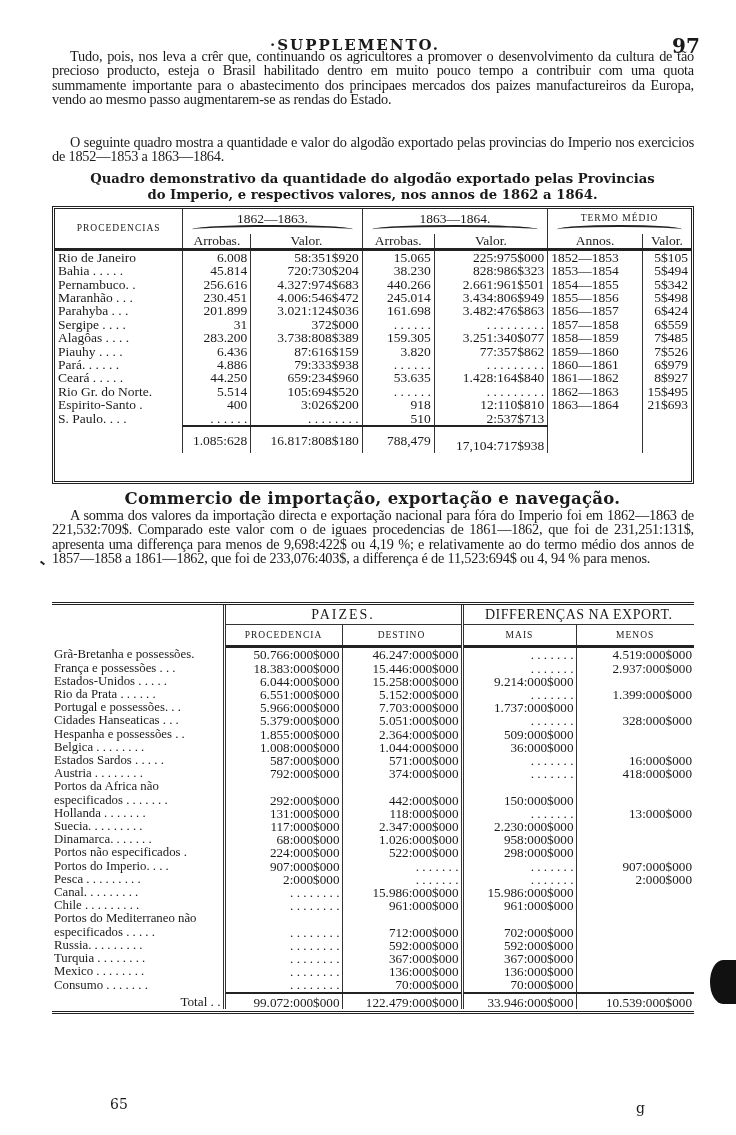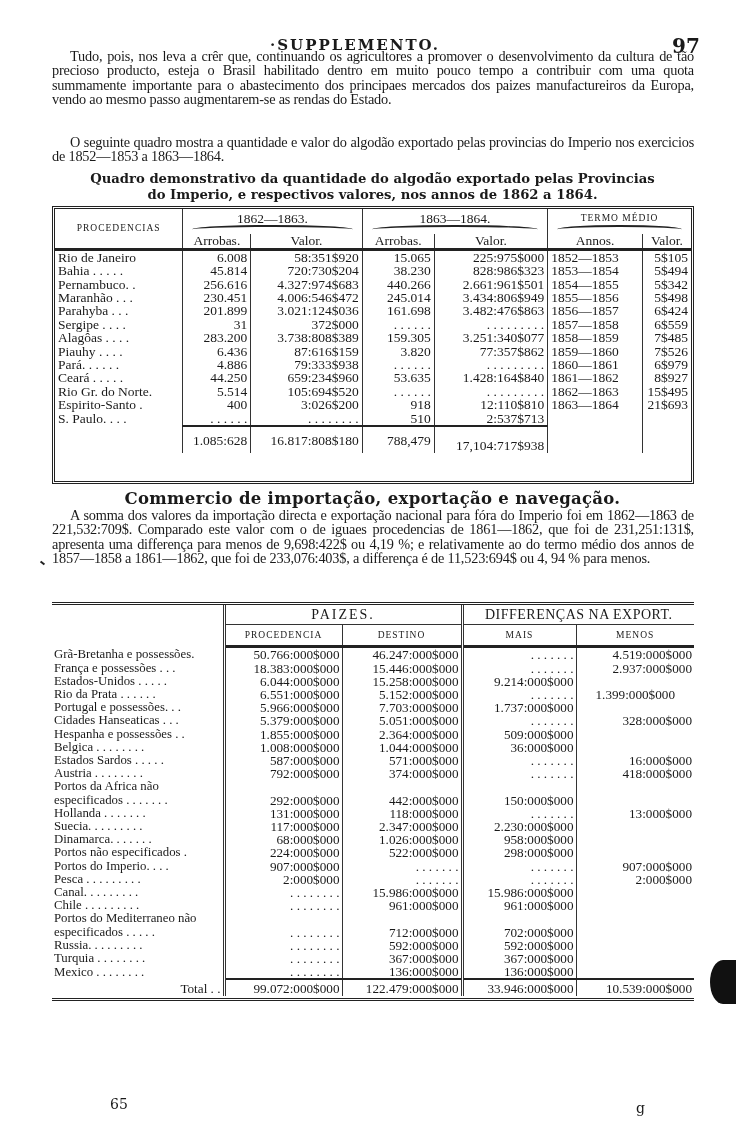--- a/index.html
+++ b/index.html
@@ -273,21 +273,21 @@
             <td class="num vl2" style="vertical-align: bottom;">6.044:000$000</td>
             <td class="num vl" style="vertical-align: bottom;">15.258:000$000</td>
             <td class="num vl2" style="vertical-align: bottom;">9.214:000$000</td>
             <td class="num vl" style="vertical-align: bottom;"></td>
           </tr>
           <tr>
             <td class="name " style="white-space: normal; font-size: 12.8px; vertical-align: bottom;">Rio da Prata . . . . . .</td>
             <td class="num vl2" style="vertical-align: bottom;">6.551:000$000</td>
             <td class="num vl" style="vertical-align: bottom;">5.152:000$000</td>
             <td class="num vl2" style="vertical-align: bottom;">. . . . . . .</td>
-            <td class="num vl" style="vertical-align: bottom; text-align: center;">1.399:000$000</td>
+            <td class="num vl" style="vertical-align: bottom;">1.399:000$000</td>
           </tr>
           <tr>
             <td class="name " style="white-space: normal; font-size: 12.8px; vertical-align: bottom;">Portugal e possessões. . .</td>
             <td class="num vl2" style="vertical-align: bottom;">5.966:000$000</td>
             <td class="num vl" style="vertical-align: bottom;">7.703:000$000</td>
             <td class="num vl2" style="vertical-align: bottom;">1.737:000$000</td>
             <td class="num vl" style="vertical-align: bottom;"></td>
           </tr>
           <tr>
             <td class="name " style="white-space: normal; font-size: 12.8px; vertical-align: bottom;">Cidades Hanseaticas . . .</td>
@@ -406,20 +406,27 @@
             <td class="num vl2" style="vertical-align: bottom;">. . . . . . . .</td>
             <td class="num vl" style="vertical-align: bottom;">367:000$000</td>
             <td class="num vl2" style="vertical-align: bottom;">367:000$000</td>
             <td class="num vl" style="vertical-align: bottom;"></td>
           </tr>
           <tr>
             <td class="name " style="white-space: normal; font-size: 12.8px; vertical-align: bottom;">Mexico . . . . . . . .</td>
             <td class="num vl2" style="vertical-align: bottom;">. . . . . . . .</td>
             <td class="num vl" style="vertical-align: bottom;">136:000$000</td>
             <td class="num vl2" style="vertical-align: bottom;">136:000$000</td>
+            <td class="num vl" style="vertical-align: bottom;"></td>
+          </tr>
+          <tr>
+            <td class="name " style="white-space: normal; font-size: 12.8px; vertical-align: bottom;">Consumo . . . . . . .</td>
+            <td class="num vl2" style="vertical-align: bottom;">. . . . . . . .</td>
+            <td class="num vl" style="vertical-align: bottom;">70:000$000</td>
+            <td class="num vl2" style="vertical-align: bottom;">70:000$000</td>
             <td class="num vl" style="vertical-align: bottom;"></td>
           </tr>
           <tr>
             <td class="num " style="padding-top: 2px;">Total . .</td>
             <td class="num vl2 thick-top" style="padding-top: 2px;">99.072:000$000</td>
             <td class="num vl thick-top" style="padding-top: 2px;">122.479:000$000</td>
             <td class="num vl2 thick-top" style="padding-top: 2px;">33.946:000$000</td>
             <td class="num vl thick-top" style="padding-top: 2px;">10.539:000$000</td>
           </tr>
         </tbody>

